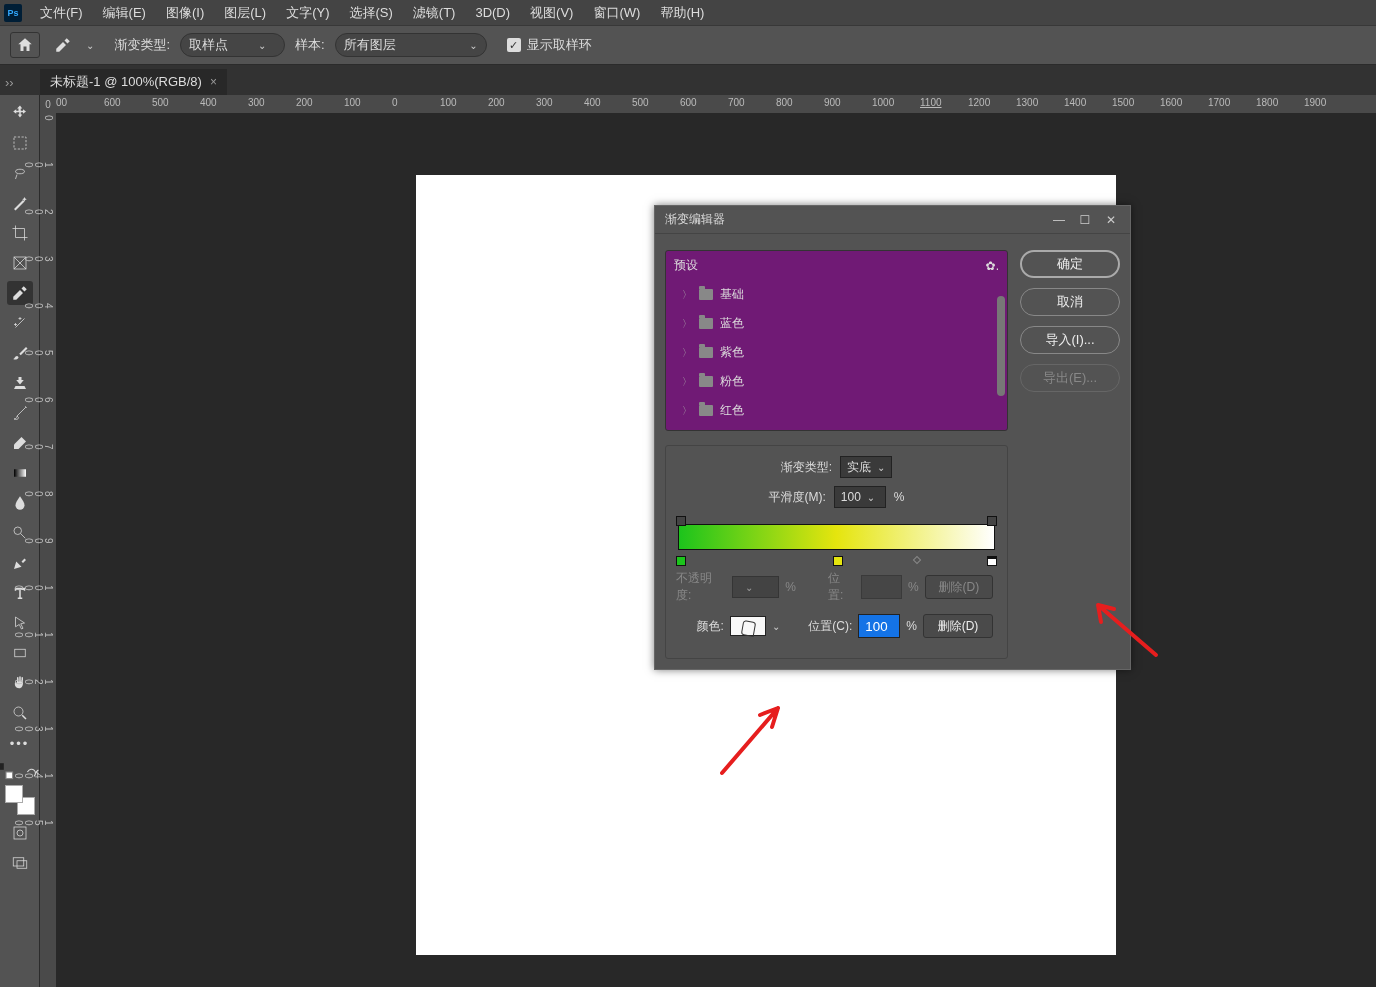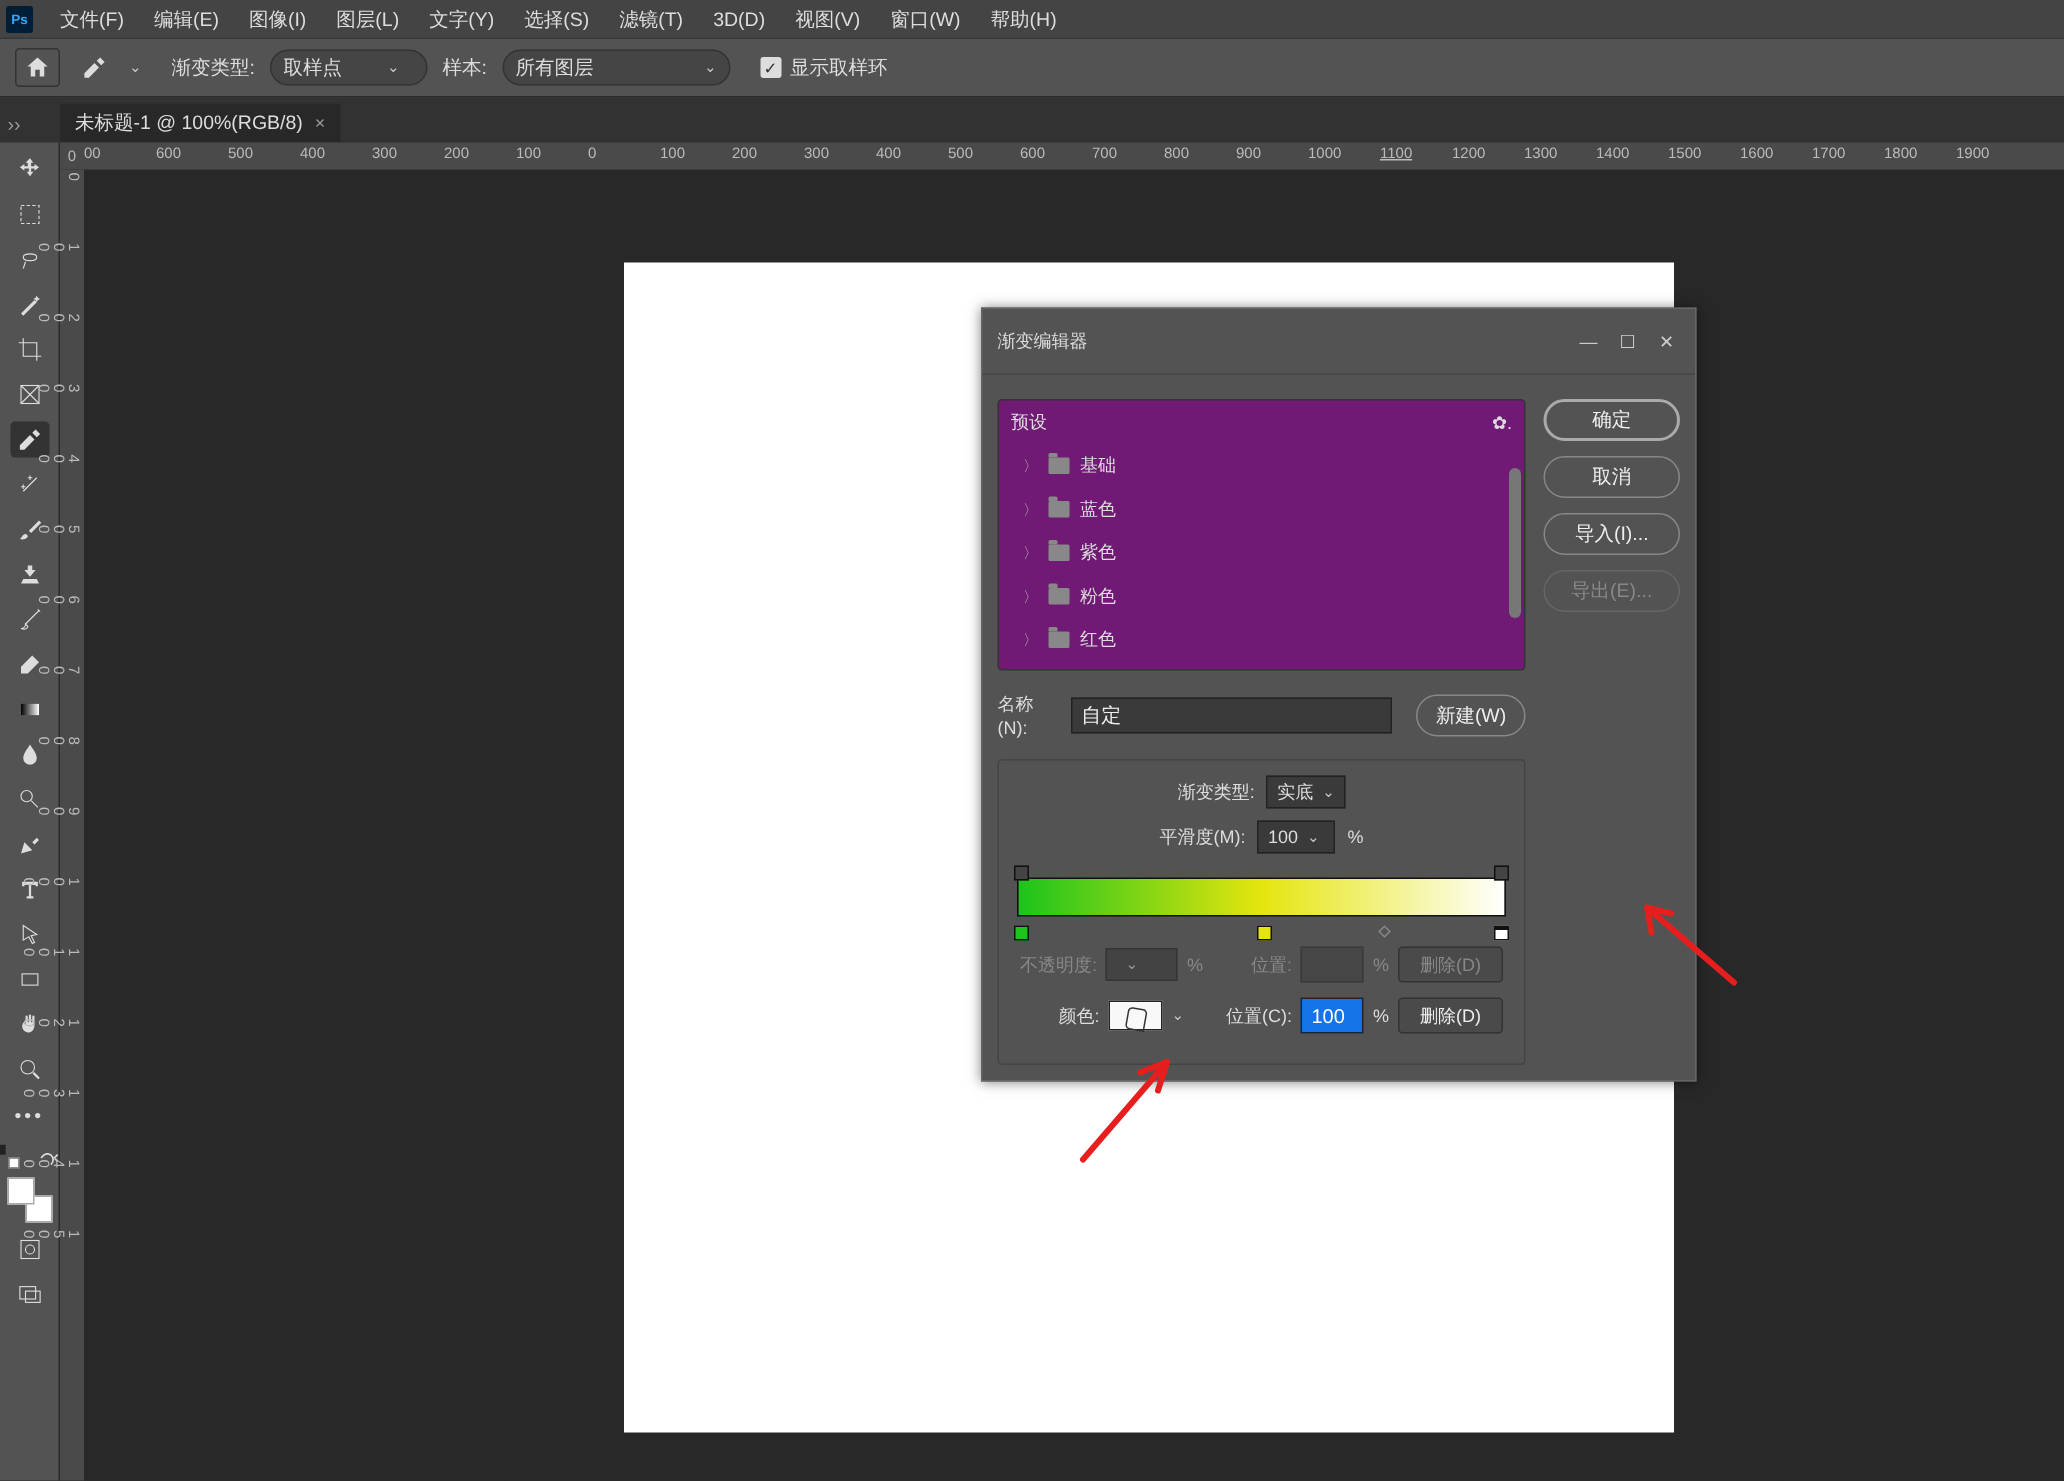--- a/index.html
+++ b/index.html
@@ -31,21 +31,21 @@
 .ruler-h{position:absolute;top:0;left:16px;right:0;height:18px;background:#4a4a4a;display:flex;overflow:hidden}
 .ruler-h .tick{font-size:10px;color:#bbb;position:absolute;top:2px}
 .ruler-v{position:absolute;top:18px;left:0;width:16px;bottom:0;background:#4a4a4a}
 .ruler-v .vt{font-size:10px;color:#bbb;position:absolute;left:3px;writing-mode:vertical-rl;text-align:left;line-height:10px;width:10px;padding-top:2px}
 .ruler-v .vt span{display:block}
 .corner{position:absolute;top:0;left:0;width:16px;height:18px;background:#4a4a4a;display:flex;align-items:center;justify-content:center;color:#bbb;font-size:10px}
 .canvas{position:absolute;left:376px;top:80px;width:700px;height:780px;background:#fff}
 
 
 .dlg{position:absolute;left:654px;top:205px;width:477px;background:#535353;border:1px solid #666;box-shadow:0 0 8px rgba(0,0,0,.5);font-size:12px;color:#ddd}
-.dlg-title{height:44px;display:flex;align-items:center;justify-content:space-between;padding:0 6px 0 10px;border-bottom:1px solid #444}
+.dlg-title{height:28px;display:flex;align-items:center;justify-content:space-between;padding:0 6px 0 10px;border-bottom:1px solid #444}
 .dlg-wc{display:flex;gap:0}
 .winbtn{width:26px;height:26px;display:flex;align-items:center;justify-content:center;color:#ccc}
 .dlg-body{padding:10px;display:flex;gap:12px}
 .left-col{flex:1}
 .right-col{width:100px;display:flex;flex-direction:column;gap:10px;padding-top:6px}
 .ps-btn{height:28px;border:1px solid #888;border-radius:14px;display:flex;align-items:center;justify-content:center;color:#eee;font-size:13px}
 .ps-btn.disabled{color:#888;border-color:#666}
 .preset-box{border:1px solid #333;background:#701a75;border-radius:3px;margin-top:6px}
 .preset-head{display:flex;align-items:center;justify-content:space-between;padding:6px 8px}
 .preset-list{position:relative;height:150px;overflow:hidden}
@@ -444,26 +444,20 @@
               <div class="preset-row">
                 <span class="ar">〉</span>
                 <div class="folder-ic"></div>
                 <span>红色</span>
               </div>
             </div>
           <div class="scrollb"></div>
         </div>
       </div>
 
-      <div class="namerow">
-        <span>名称(N):</span>
-        <input class="tin name" value="自定" style="">
-        <div style="flex:1"></div>
-        <div class="ps-btn" style="width:78px">新建(W)</div>
-      </div>
 
       <div class="grad-section">
         <div class="centerrow">
           <span>渐变类型:</span>
           <div class="sel-dd">
               <span>实底</span>
               <span class="chev">⌄</span>
             </div>
         </div>
         <div class="centerrow">

